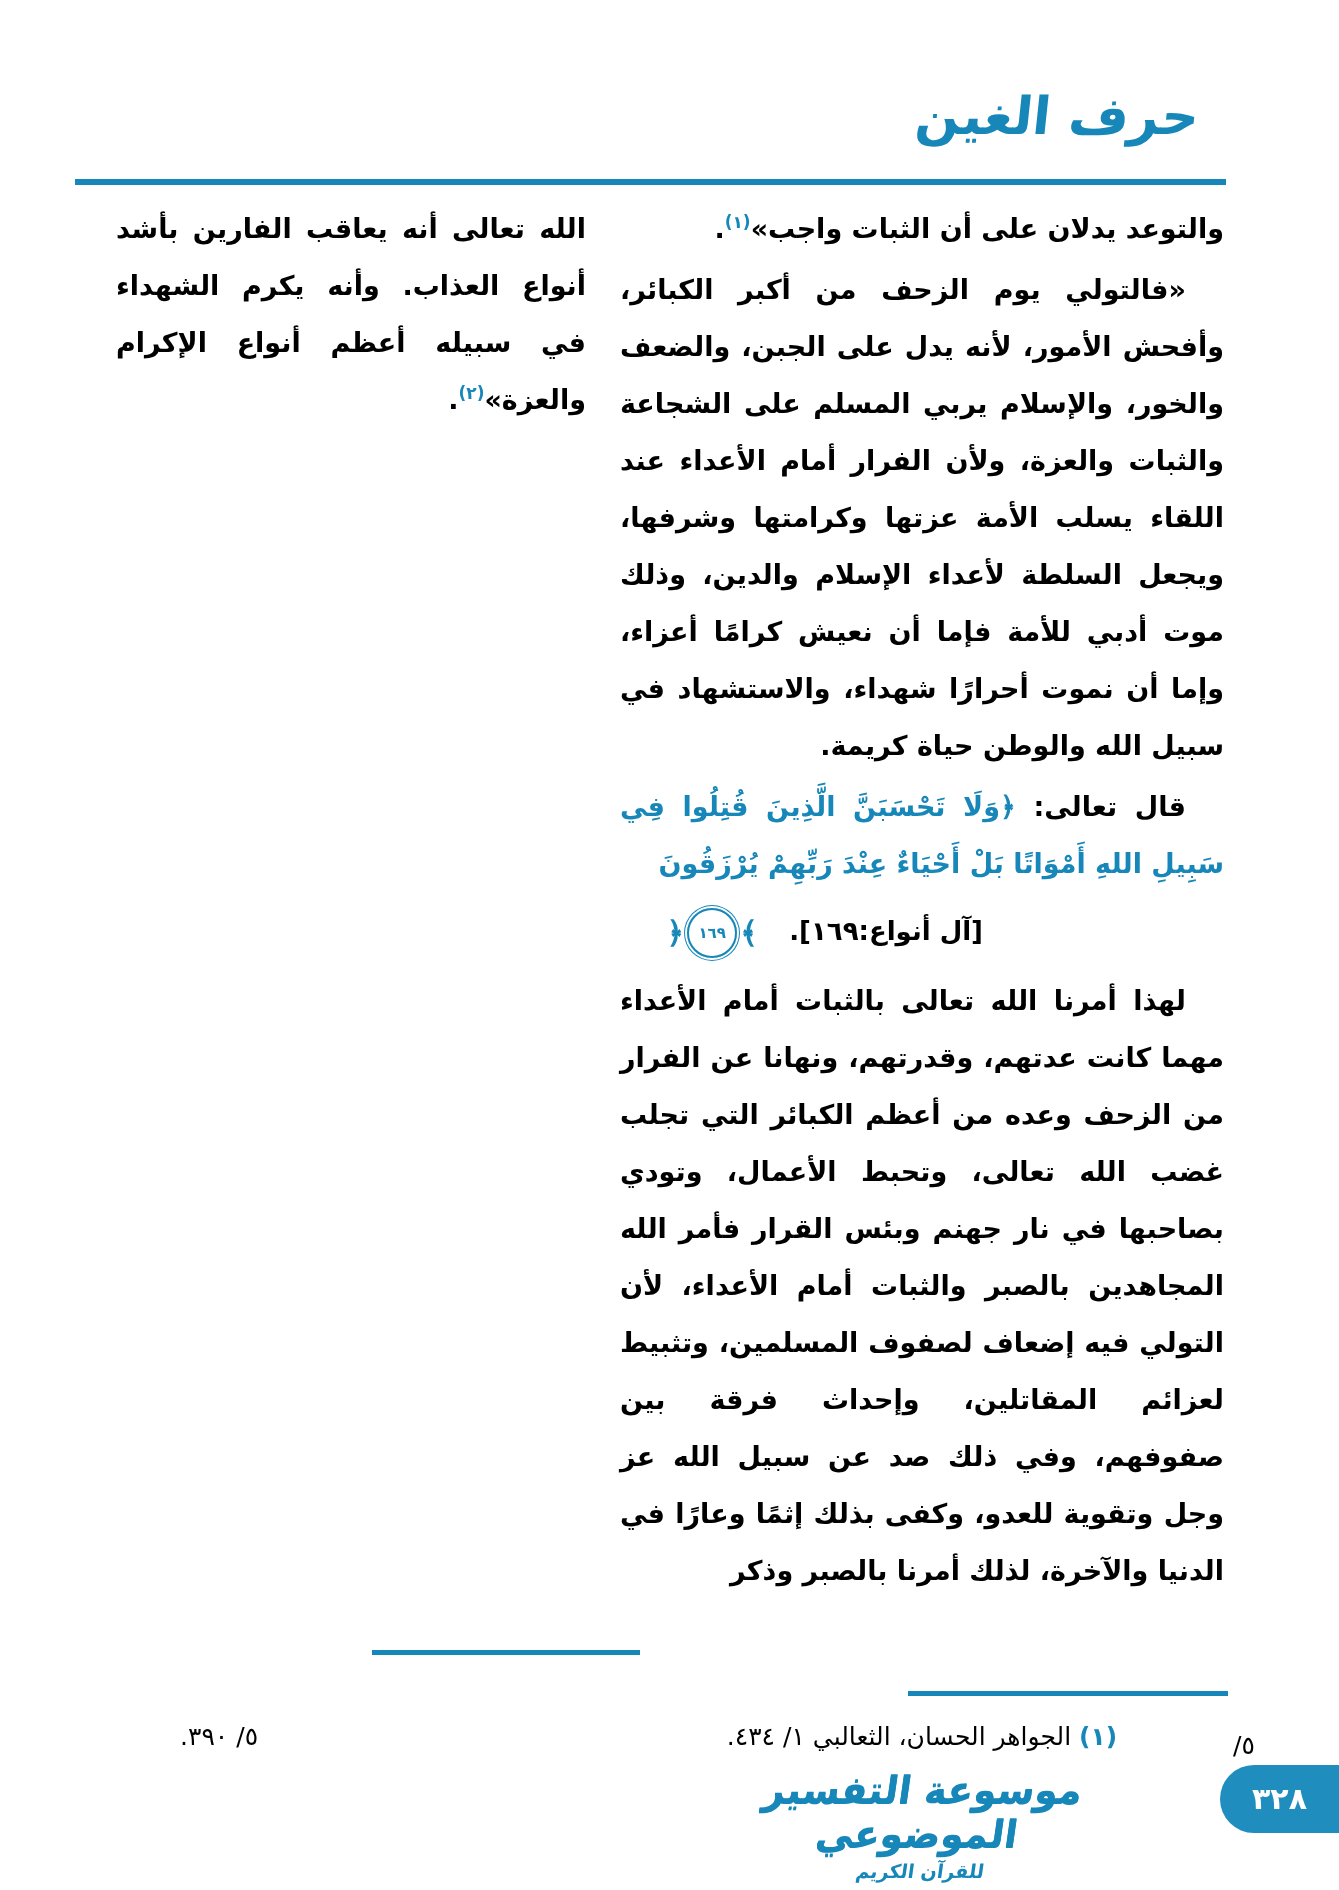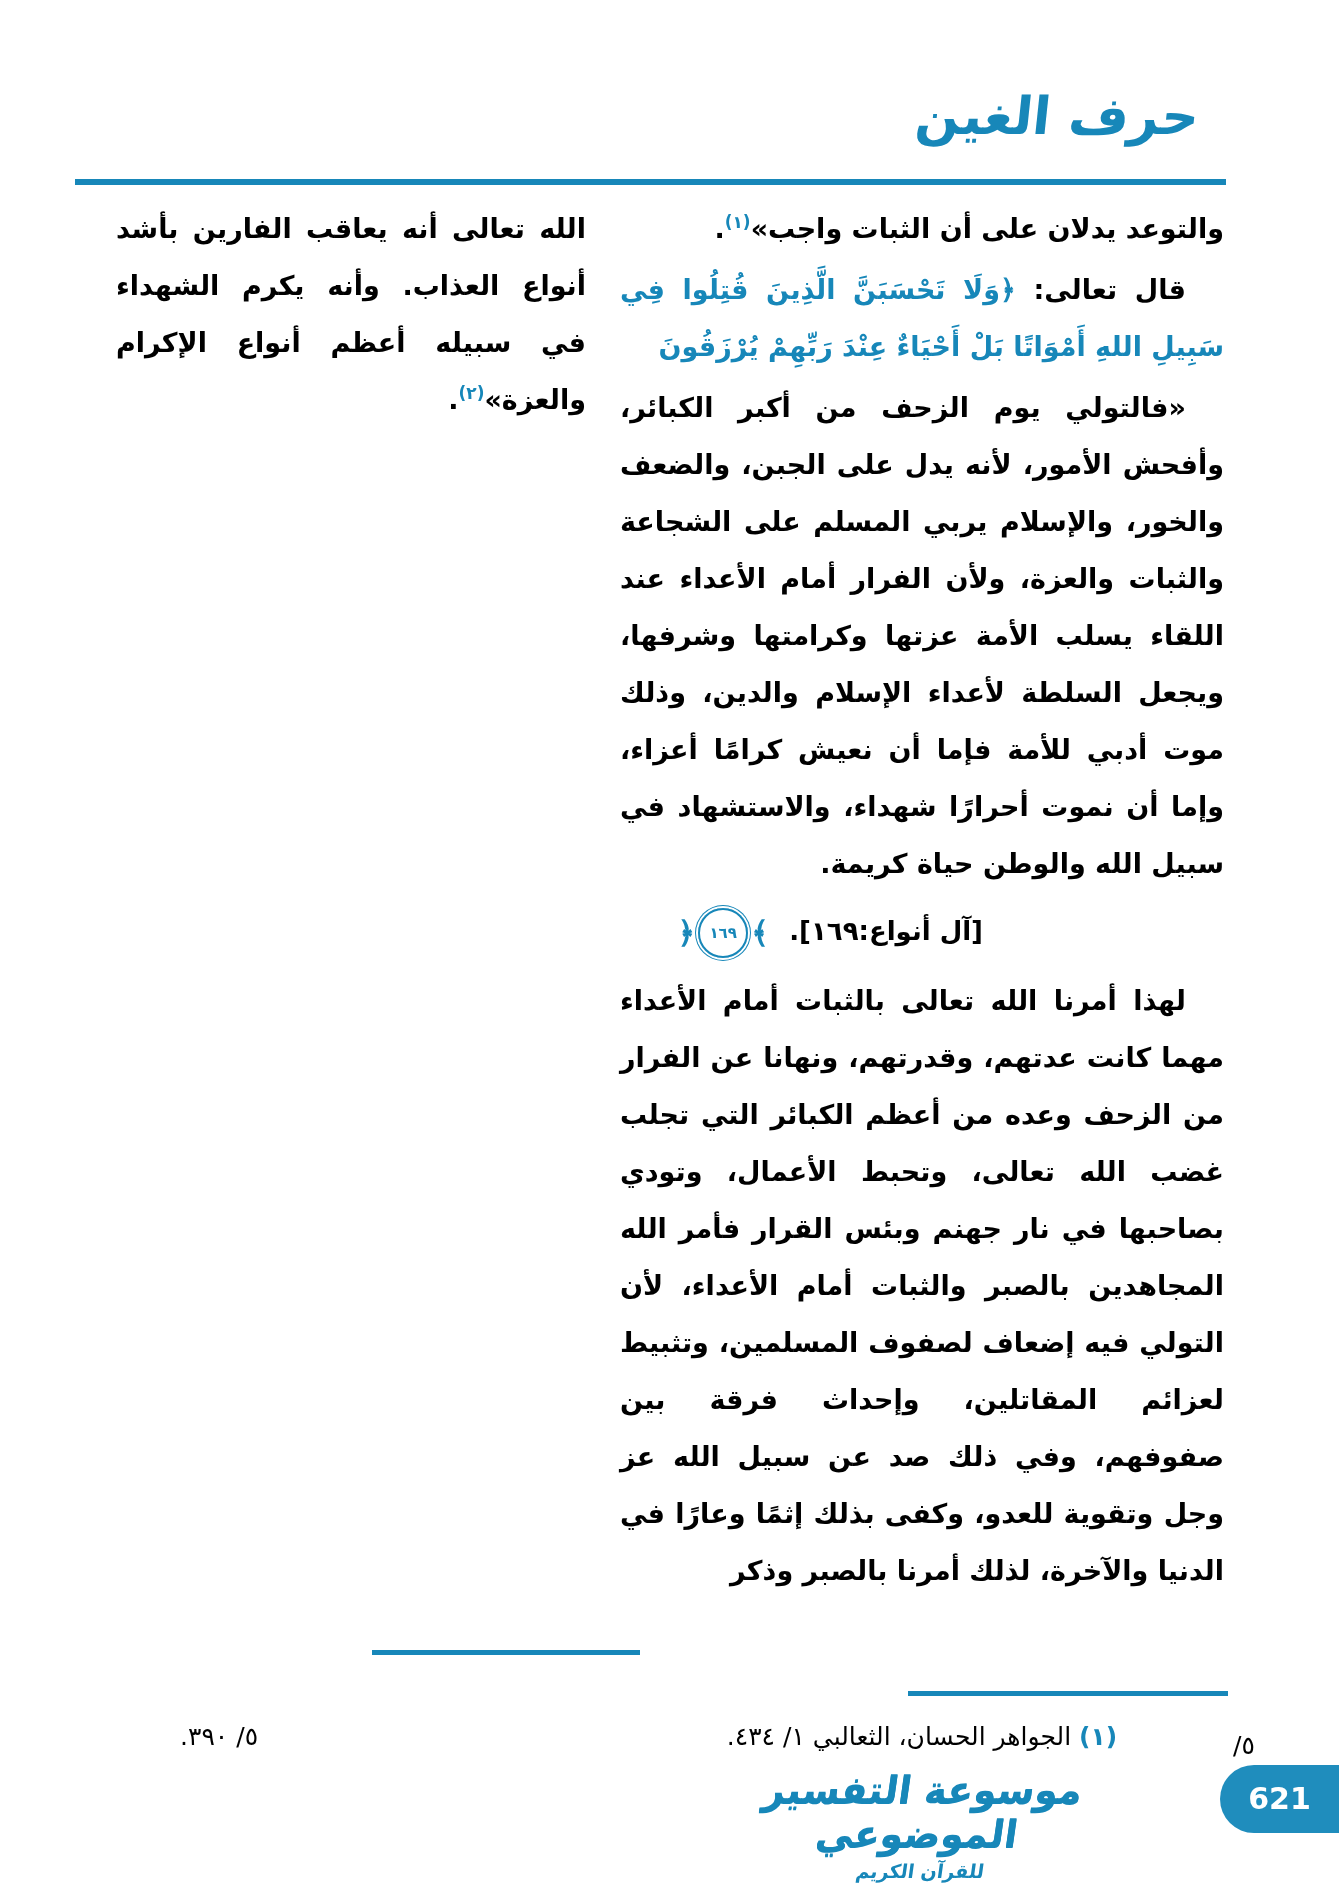--- a/index.html
+++ b/index.html
@@ -49,21 +49,21 @@
     vertical-align:super; line-height:0;
   }
   
   .verse-intro{color:var(--text);}
   .verse-text{color:var(--accent);}
   .verse-end{
     direction:rtl; text-align:right; padding-left:0; padding-right:245px;
     white-space:nowrap; line-height:70px;
   }
   .verse-cite{color:var(--text); font-size:26px;}
-  .ayah-group{color:var(--accent); margin-right:11px;}
+  .ayah-group{color:var(--accent); margin-right:22px;}
   .ayah-orn{font-size:30px; color:var(--accent); vertical-align:middle;}
   .ayah-circle{
     display:inline-block; width:46px; height:46px;
     border:2px solid var(--accent); border-radius:50%;
     text-align:center; line-height:46px; font-size:15px;
     color:var(--accent); vertical-align:middle; margin:0 3px;
     box-shadow:0 0 0 2px #fff, 0 0 0 3px var(--accent);
   }
   
   .fn1-divider{
@@ -117,23 +117,23 @@
 </head>
 <body>
 
 <div class="page">
 
   <div class="section-title">حرف الغين</div>
   <div class="header-rule"></div>
 
   <div class="main-col">
     <p><span>والتوعد يدلان على أن الثبات واجب»</span><sup class="fn-ref">(١)</sup><span>.</span></p>
+    <p class="indent">«فالتولي يوم الزحف من أكبر الكبائر، وأفحش الأمور، لأنه يدل على الجبن، والضعف والخور، والإسلام يربي المسلم على الشجاعة والثبات والعزة، ولأن الفرار أمام الأعداء عند اللقاء يسلب الأمة عزتها وكرامتها وشرفها، ويجعل السلطة لأعداء الإسلام والدين، وذلك موت أدبي للأمة فإما أن نعيش كرامًا أعزاء، وإما أن نموت أحرارًا شهداء، والاستشهاد في سبيل الله والوطن حياة كريمة.</p>
     <p class="indent"><span class="verse-intro">قال تعالى:</span>
       <span class="verse-text"><span>﴿</span><span>وَلَا تَحْسَبَنَّ الَّذِينَ قُتِلُوا فِي سَبِيلِ اللهِ أَمْوَاتًا بَلْ أَحْيَاءٌ عِنْدَ رَبِّهِمْ يُرْزَقُونَ</span></span></p>
-    <p class="indent">«فالتولي يوم الزحف من أكبر الكبائر، وأفحش الأمور، لأنه يدل على الجبن، والضعف والخور، والإسلام يربي المسلم على الشجاعة والثبات والعزة، ولأن الفرار أمام الأعداء عند اللقاء يسلب الأمة عزتها وكرامتها وشرفها، ويجعل السلطة لأعداء الإسلام والدين، وذلك موت أدبي للأمة فإما أن نعيش كرامًا أعزاء، وإما أن نموت أحرارًا شهداء، والاستشهاد في سبيل الله والوطن حياة كريمة.</p>
     <div class="verse-end">
       <span class="verse-cite">[آل أنواع:١٦٩].</span>
       <span class="ayah-group"><span class="ayah-orn">﴾</span><span class="ayah-circle">١٦٩</span><span class="ayah-orn">﴿</span></span>
     </div>
     <p class="indent">لهذا أمرنا الله تعالى بالثبات أمام الأعداء مهما كانت عدتهم، وقدرتهم، ونهانا عن الفرار من الزحف وعده من أعظم الكبائر التي تجلب غضب الله تعالى، وتحبط الأعمال، وتودي بصاحبها في نار جهنم وبئس القرار فأمر الله المجاهدين بالصبر والثبات أمام الأعداء، لأن التولي فيه إضعاف لصفوف المسلمين، وتثبيط لعزائم المقاتلين، وإحداث فرقة بين صفوفهم، وفي ذلك صد عن سبيل الله عز وجل وتقوية للعدو، وكفى بذلك إثمًا وعارًا في الدنيا والآخرة، لذلك أمرنا بالصبر وذكر</p>
   </div>
 
   <div class="side-col">
     <p><span>الله تعالى أنه يعاقب الفارين بأشد أنواع العذاب. وأنه يكرم الشهداء في سبيله أعظم أنواع الإكرام والعزة»</span><sup class="fn-ref">(٢)</sup><span>.</span></p>
   </div>
@@ -146,15 +146,15 @@
 
   <div class="fn2-divider"></div>
   <div class="fn2-line2">٥/ ٣٩٠.</div>
 
   <div class="stray-fragment">٥/</div>
 
   <div class="footer-logo">
     <div class="logo-title">موسوعة التفسير الموضوعي</div>
     <div class="logo-subtitle">للقرآن الكريم</div>
   </div>
-  <div class="page-badge">621</div>
+  <div class="page-badge">٣٢٨</div>
 
 </div>
 
 </body></html>

